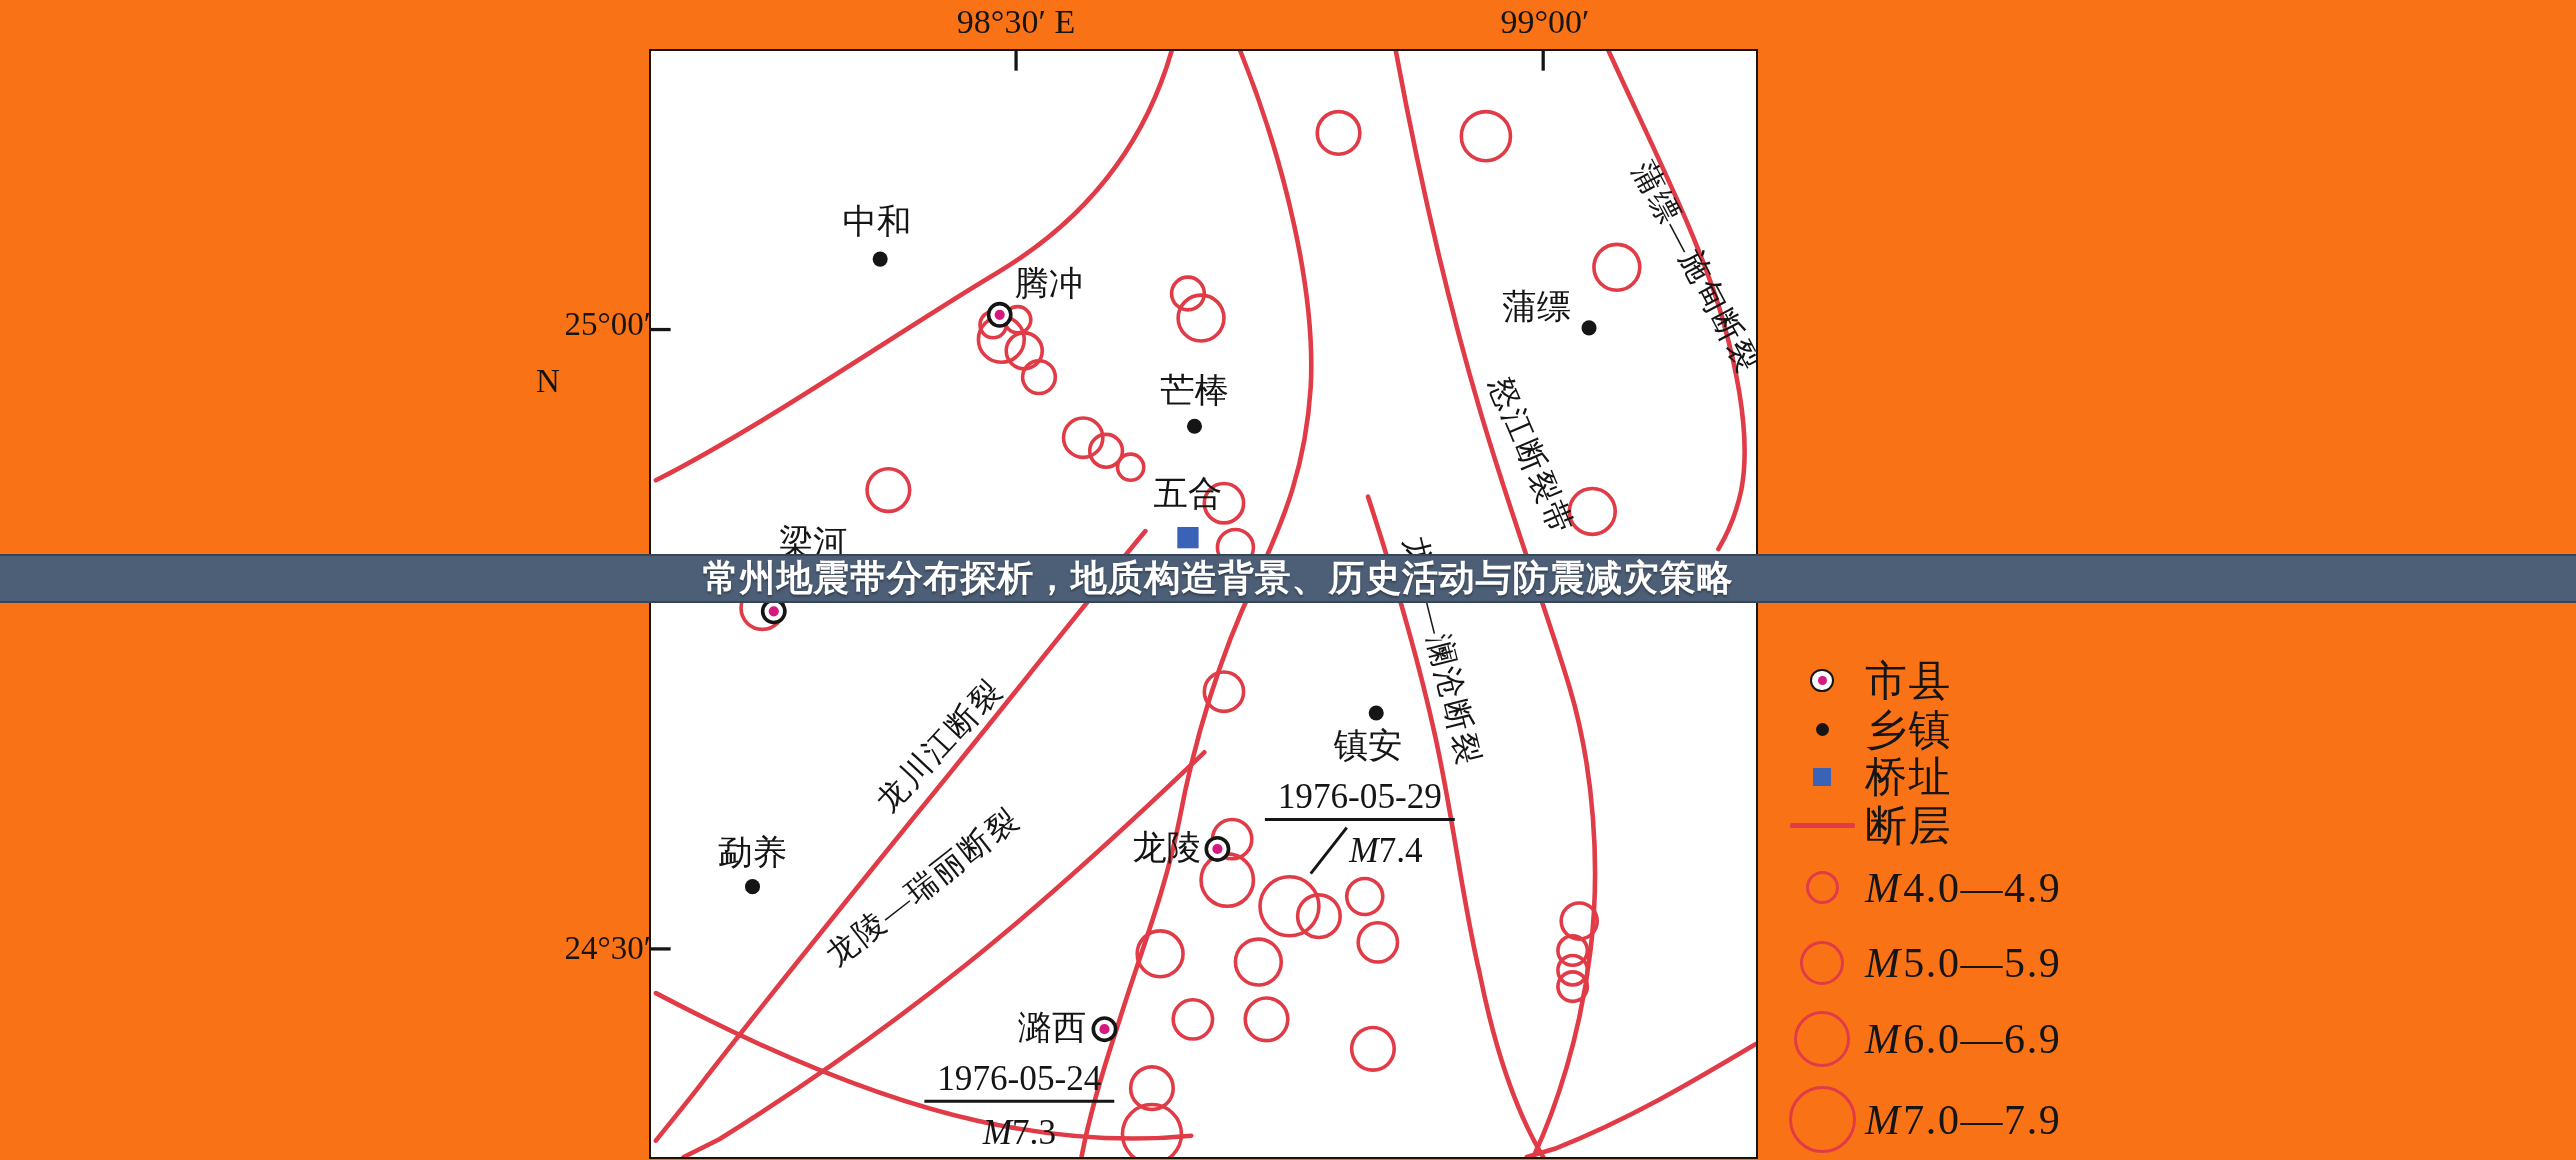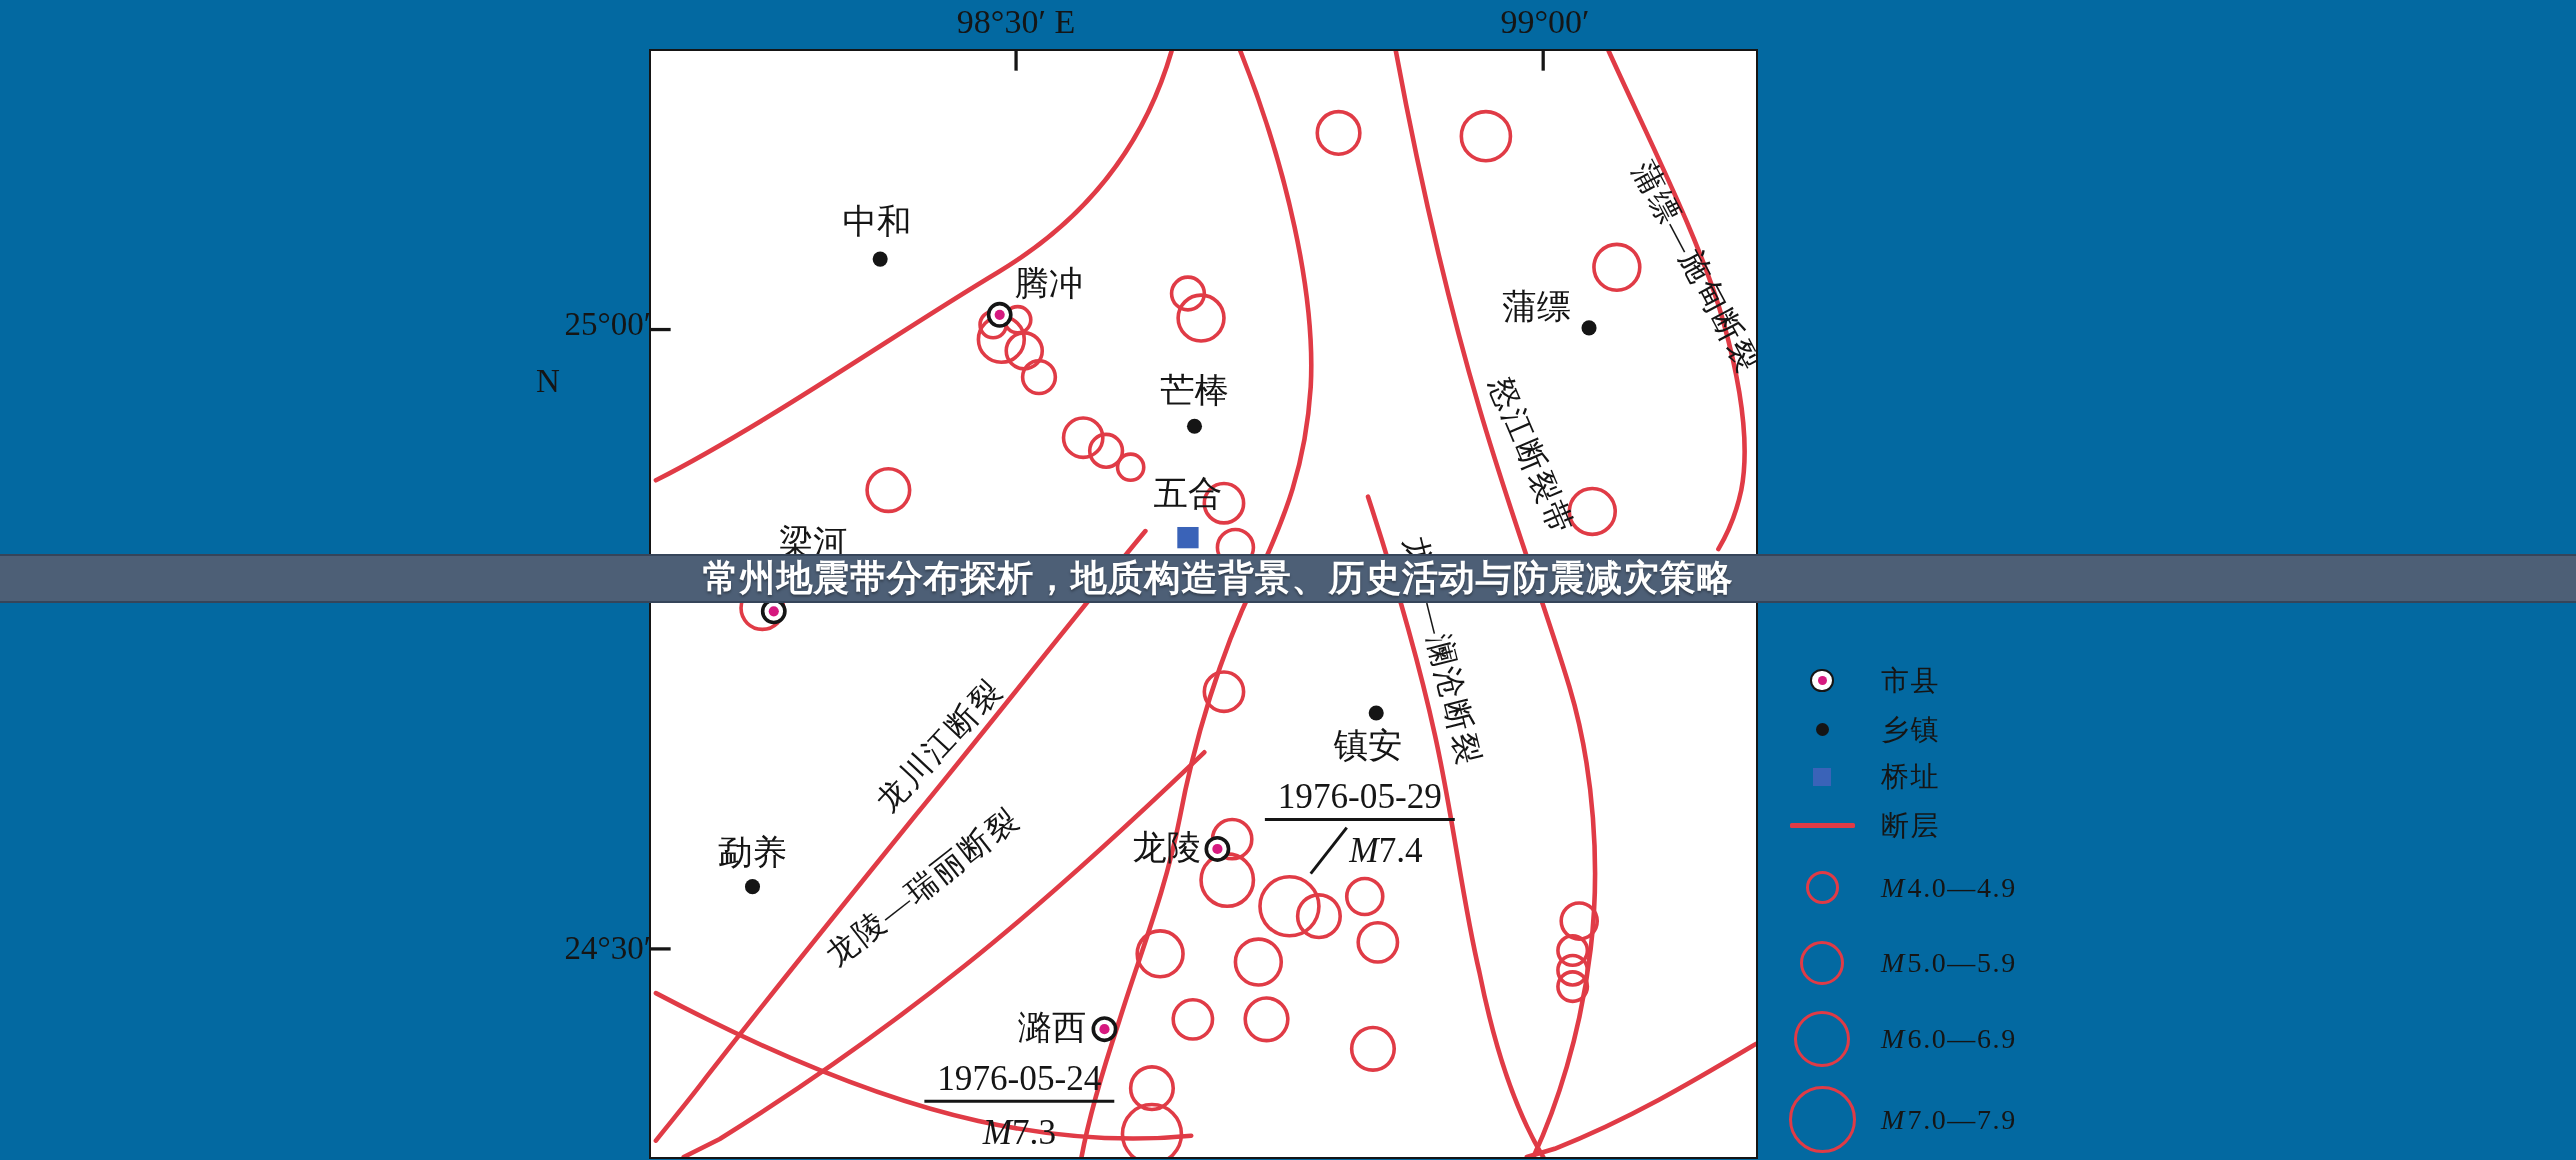--- a/index.html
+++ b/index.html
@@ -5,21 +5,21 @@
   :root{
     --fault-red:#e03b46;
     --city-pink:#d6197f;
     --bridge-blue:#3a63b8;
     --banner-bg:#4d5f76;
     --banner-border:#36455a;
     --ink:#151515;
   }
   html,body{margin:0;padding:0;background:#fff;}
   .stage{
-    position:relative;width:2576px;height:1160px;background:#0369a1;overflow:hidden;
+    position:relative;width:2576px;height:1160px;background:#f97316;overflow:hidden;
     font-family:"Liberation Serif",serif;color:var(--ink);
   }
   
   .map-frame{
     position:absolute;left:649px;top:49px;width:1109px;height:1110px;
     border:2.5px solid var(--ink);box-sizing:border-box;background:#fff;z-index:1;
   }
   #map-svg{width:100%;height:100%;display:block;}
   #map-svg text{font-family:"Liberation Serif",serif;}
   
@@ -40,21 +40,21 @@
   }
   .banner-text{
     position:absolute;left:0;right:140px;text-align:center;color:#ffffff;
     font-family:"Liberation Sans",sans-serif;font-weight:bold;font-size:36px;
     letter-spacing:0.8px;text-shadow:0 1.6px 2.5px rgba(0,0,0,0.35);white-space:nowrap;
   }
   
   .legend{position:absolute;left:1781px;top:0;width:458px;height:1160px;z-index:2;}
   .legend-row{position:absolute;left:0;display:flex;align-items:center;height:75px;}
   .lcell{width:82px;display:flex;justify-content:center;align-items:center;}
-  .legend-label{margin-left:18px;font-size:28px;color:var(--ink);letter-spacing:1.6px;white-space:nowrap;}
+  .legend-label{margin-left:2px;font-size:42px;color:var(--ink);letter-spacing:1.6px;white-space:nowrap;}
   .legend-label .mi{font-style:italic;margin-right:1.6px;}
   .lm-city{width:19.6px;height:19.6px;border:2.5px solid var(--ink);border-radius:50%;background:#fff;
            display:flex;align-items:center;justify-content:center;}
   .lm-city-dot{width:9px;height:9px;border-radius:50%;background:var(--city-pink);}
   .lm-town{width:13px;height:13px;border-radius:50%;background:var(--ink);}
   .lm-bridge{width:18px;height:18px;background:var(--bridge-blue);}
   .lm-fault{width:65px;height:4.1px;background:var(--fault-red);border-radius:1.6px;}
   .lm-mag{border:3.3px solid var(--fault-red);border-radius:50%;background:transparent;box-sizing:border-box;}
   .lm-m4{width:33px;height:33px;}
   .lm-m5{width:44px;height:44px;}

